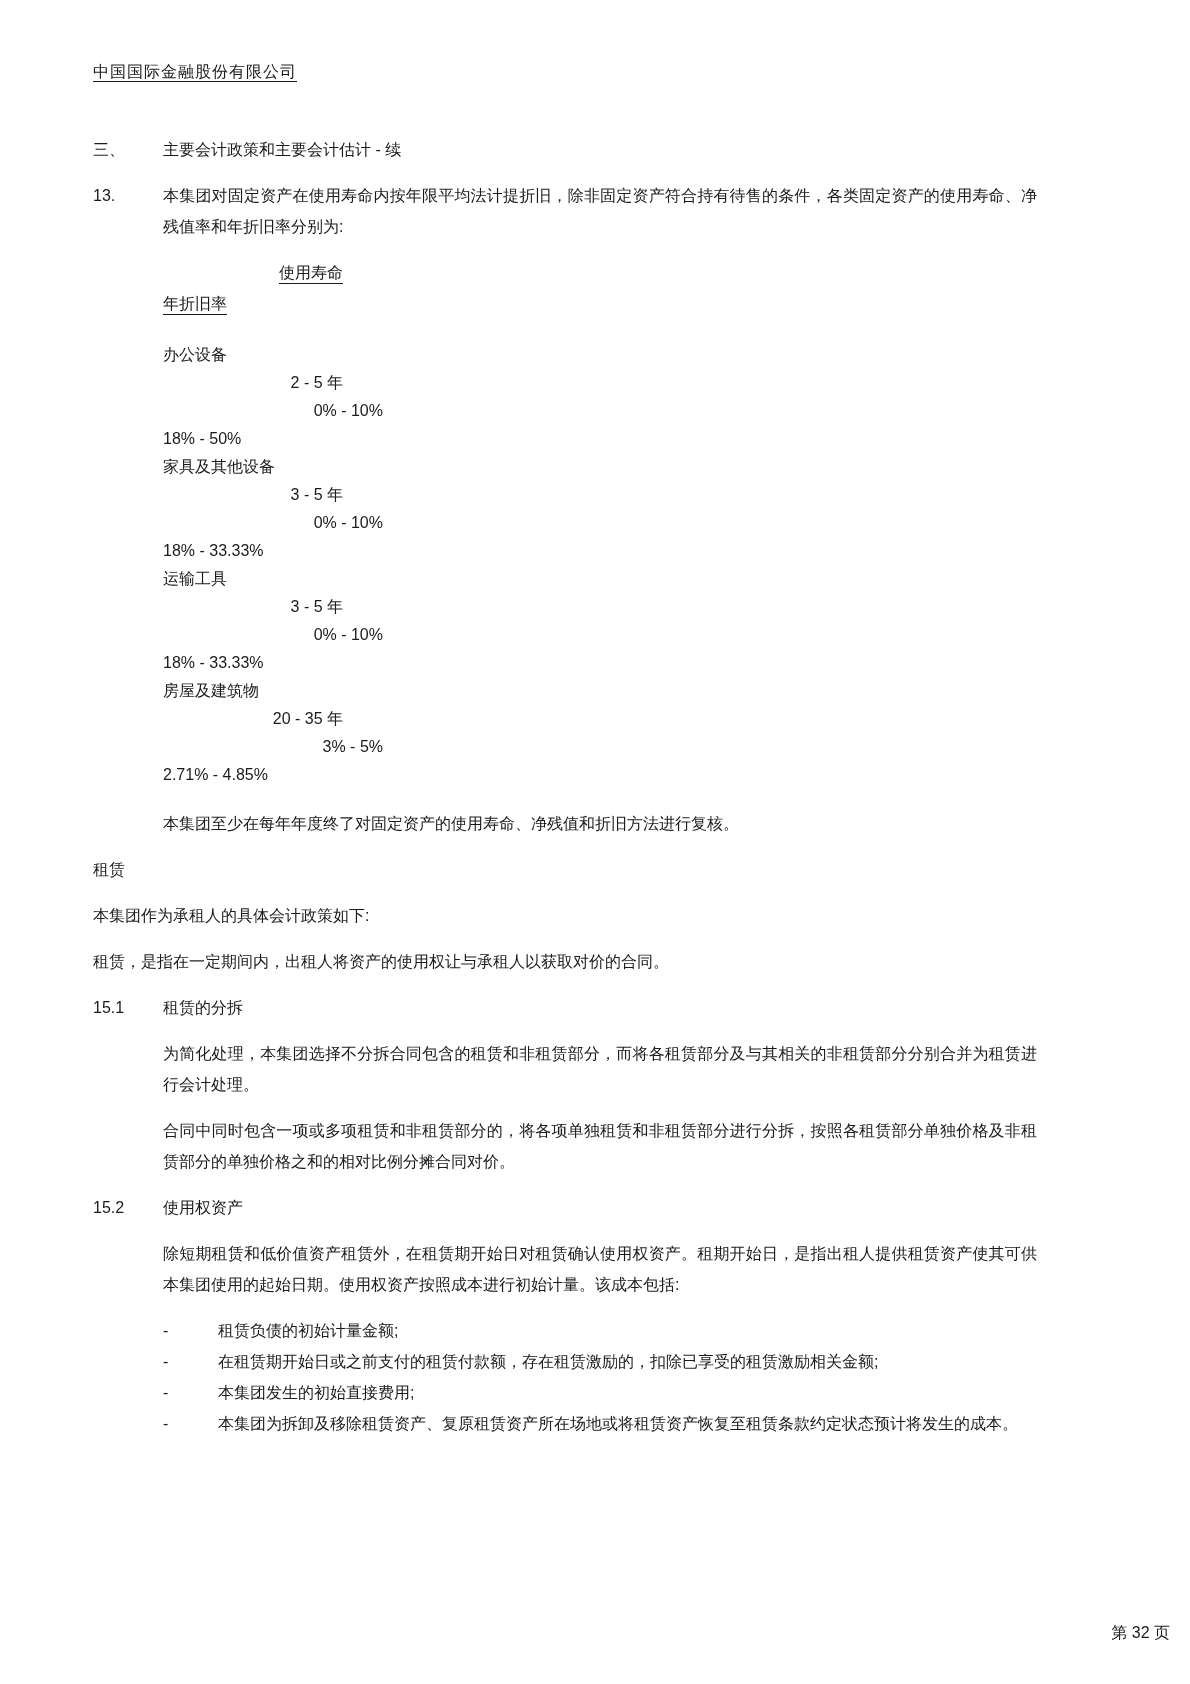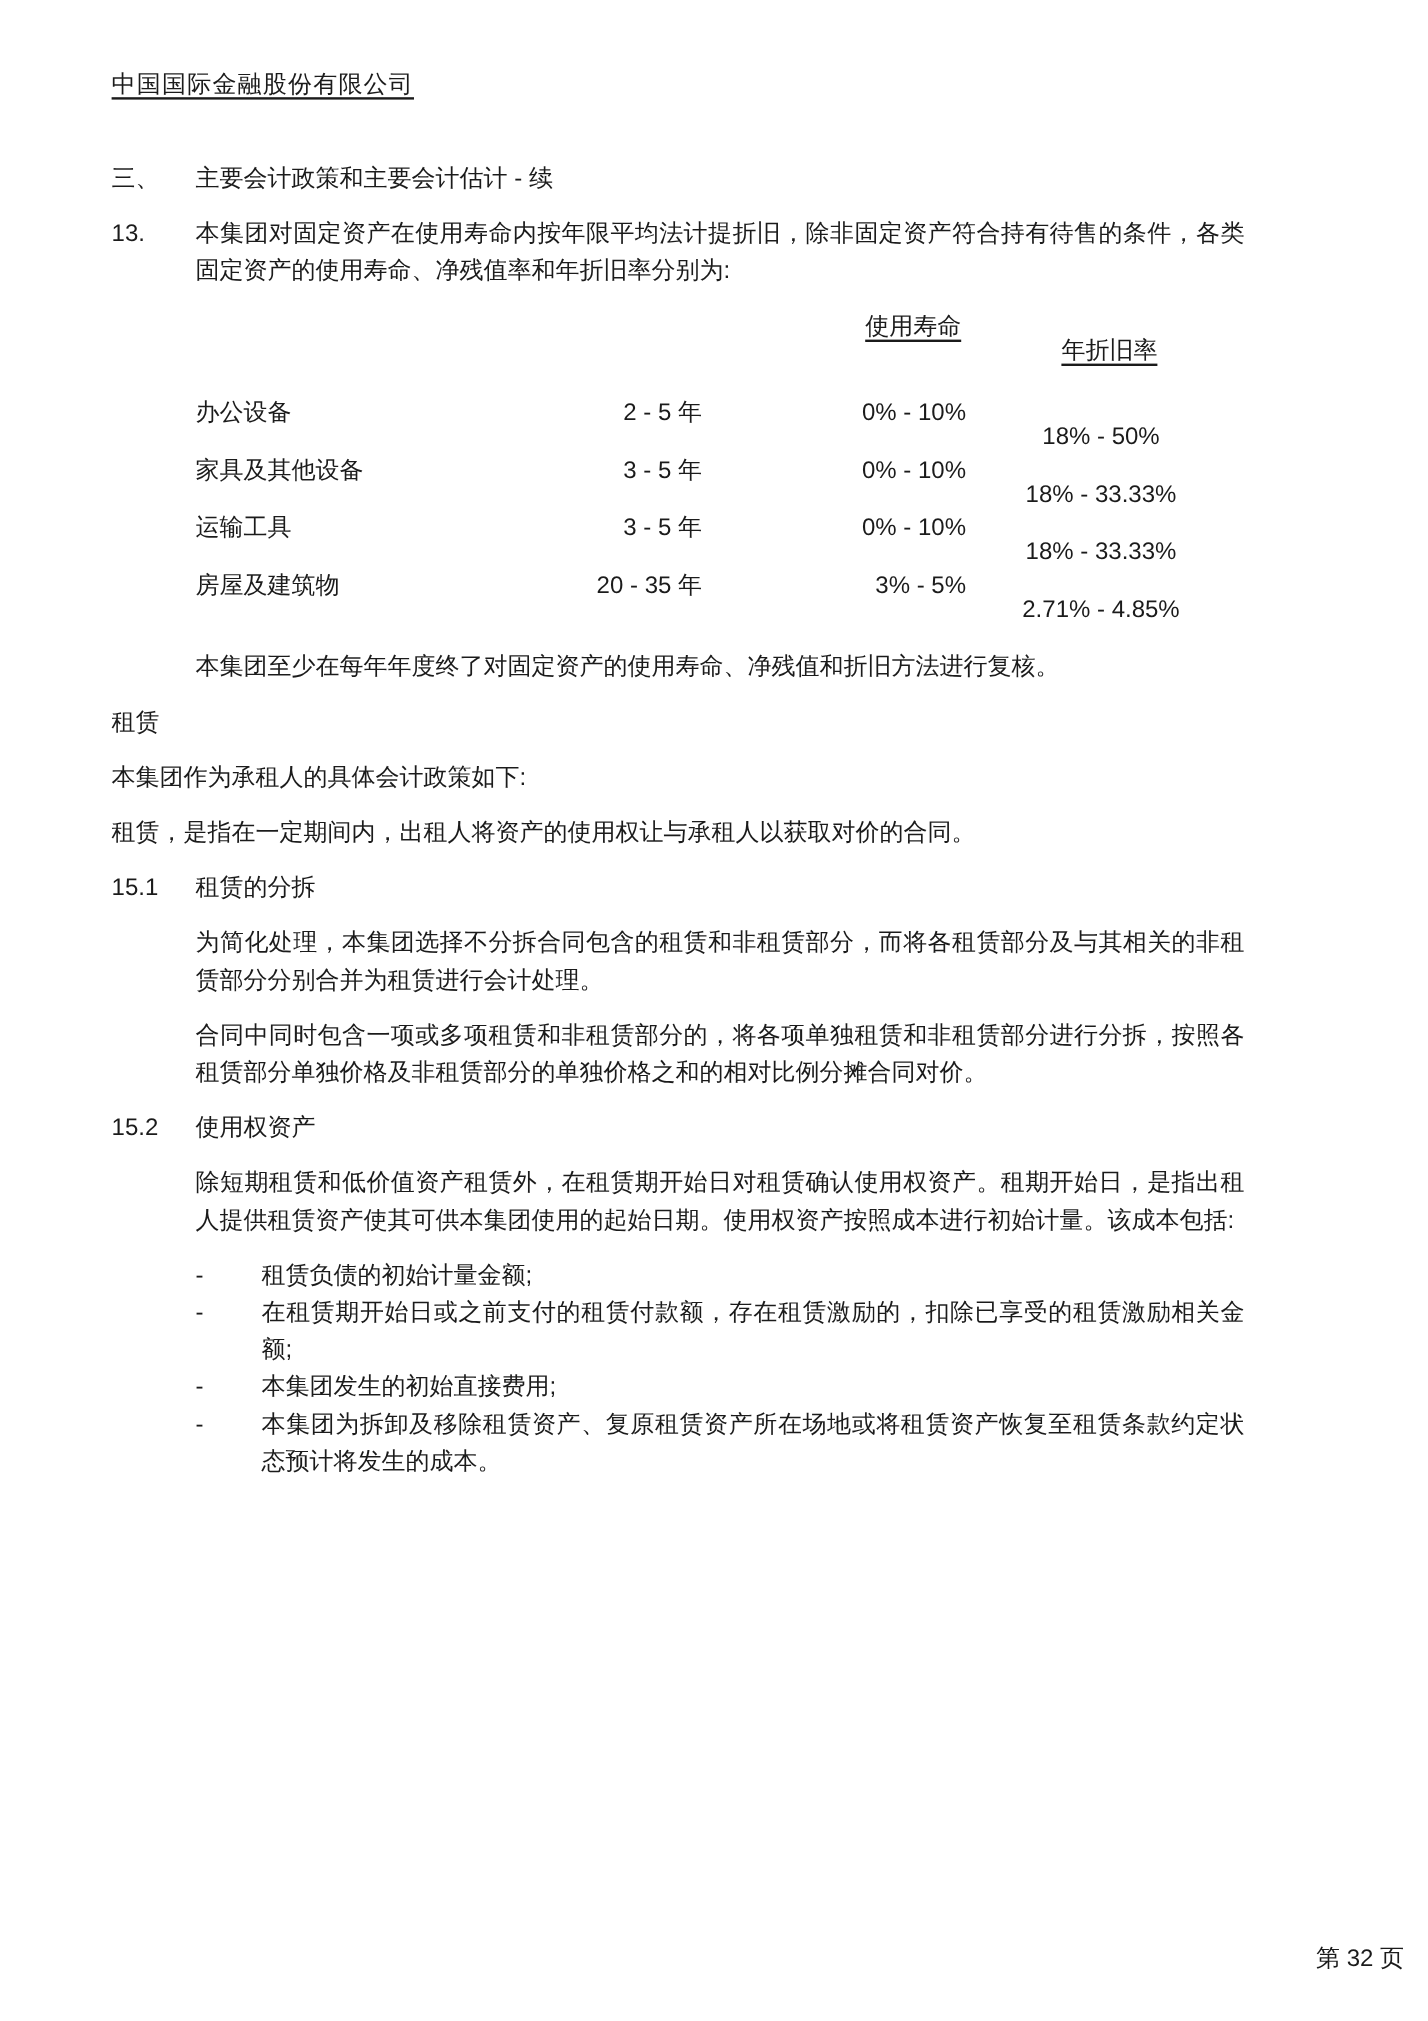--- a/index.html
+++ b/index.html
@@ -7,21 +7,21 @@
     padding: 0;
     background: #ffffff;
   }
   .page {
     position: relative;
     width: 1190px;
     height: 1684px;
     background: #ffffff;
     color: #1b1b1b;
     font-family: "Liberation Sans", "DejaVu Sans", sans-serif;
-    font-size: 20px;
+    font-size: 16px;
     line-height: 31px;
     overflow: hidden;
   }
   .content {
     position: absolute;
     left: 93px;
     top: 56px;
     width: 944px;
   }
   .company {
@@ -48,32 +48,33 @@
     text-align: justify;
     margin-bottom: 15px;
   }
   
   .tbl {
     margin-bottom: 19px;
   }
   .trow {
     display: flex;
     line-height: 28px;
+    flex-direction: column;
   }
   .trow.thead {
     margin-bottom: 22px;
     line-height: 31px;
   }
   .tlabel {
     flex: 1;
     text-align: left;
   }
   .c1 { flex: none; width: 180px; text-align: right; }
   .c2 { flex: none; width: 220px; text-align: right; }
-  .c3 { flex: none; width: 225px; text-align: center; margin-top: 20px; }
+  .c3 { flex: none; width: 225px; text-align: left; }
   .thead .c1 { padding-right: 11px; }
   .thead .c2 { padding-right: 51px; }
   .trow .val-c3 { padding-right: 7px; }
   .thead .hd {
     text-decoration: underline;
     text-underline-offset: 5px;
   }
   
   .blist {
     margin-top: 15px;

